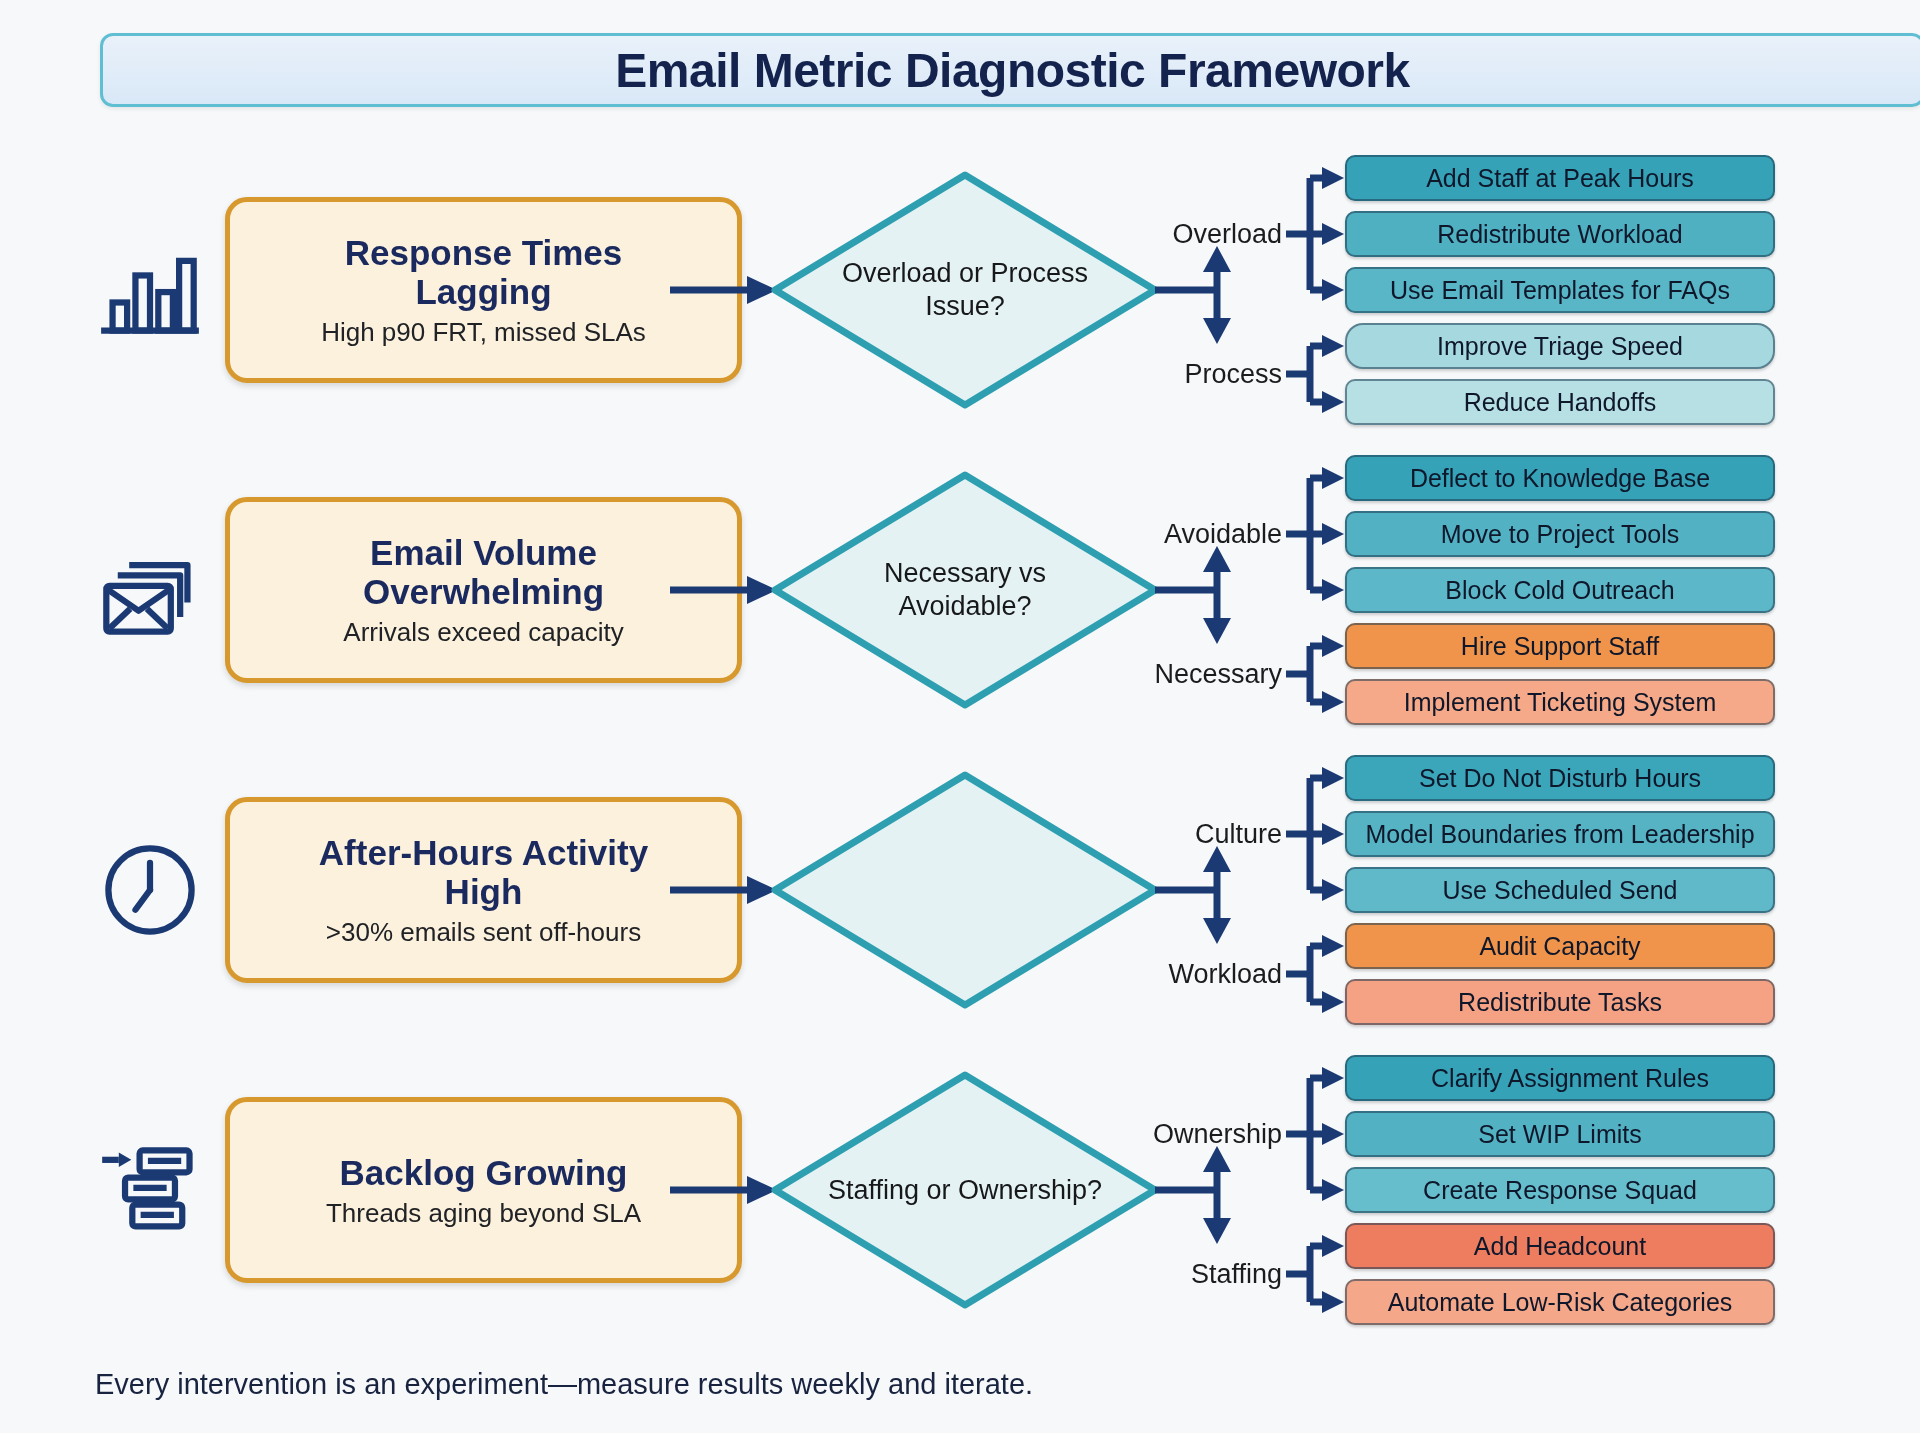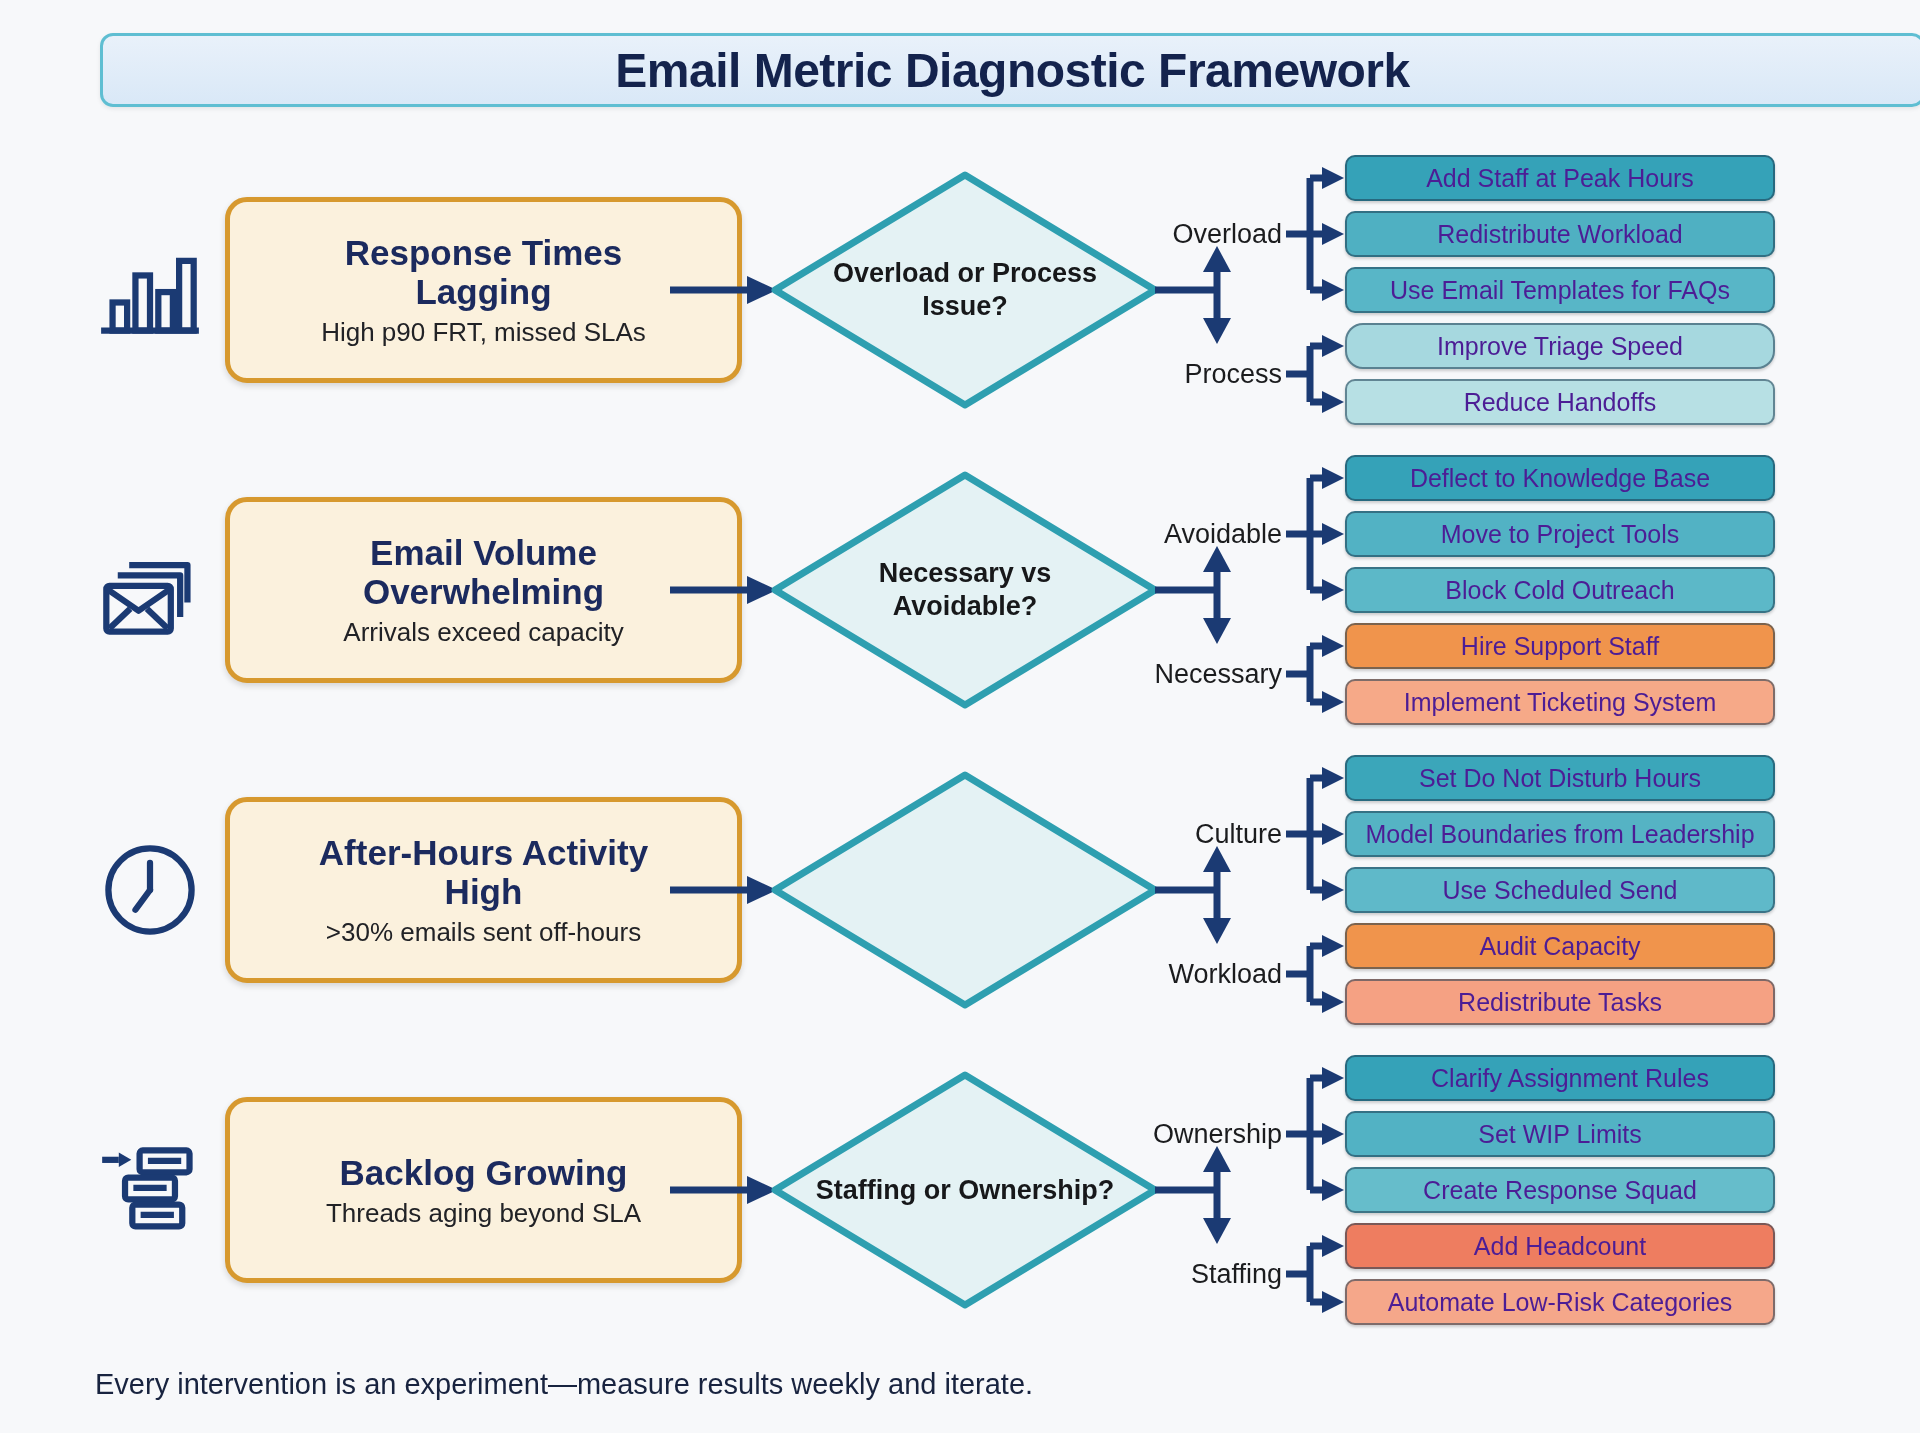--- a/index.html
+++ b/index.html
@@ -25,30 +25,30 @@
   .problem-title{font-size:35px;font-weight:700;color:#1b2a5e;text-align:center;line-height:1.12;max-width:330px;}
   .problem-subtitle{font-size:26px;color:#212226;text-align:center;line-height:1.1;}
 
   svg.connectors{position:absolute;left:0;top:0;width:1920px;height:300px;overflow:visible;}
   .nline{stroke:#1b3a73;stroke-width:7;fill:none;}
   .nhead{fill:#1b3a73;stroke:none;}
   .diamond{fill:#e4f2f4;stroke:#2e9fb0;stroke-width:7;stroke-linejoin:round;}
 
   .decision-text{position:absolute;left:815px;top:103px;width:300px;height:94px;
     display:flex;align-items:center;justify-content:center;text-align:center;
-    font-size:27px;font-weight:700;color:#17181a;line-height:1.22;}
+    font-size:27px;font-weight:400;color:#17181a;line-height:1.22;}
 
   .branch-label{position:absolute;width:250px;text-align:right;font-size:27px;color:#1b1c1e;line-height:34px;}
   .branch-label.top{left:1032px;top:77px;}
   .branch-label.bottom{left:1032px;top:217px;}
 
   .item{position:absolute;left:1345px;width:430px;height:46px;border-radius:10px;
     border:2px solid rgba(28,58,80,.55);
     display:flex;align-items:center;justify-content:center;
-    font-size:25px;color:#4c1d95;box-shadow:0 2px 3px rgba(0,0,0,.18);}
+    font-size:25px;color:#0f172a;box-shadow:0 2px 3px rgba(0,0,0,.18);}
   .i0{top:15px}.i1{top:71px}.i2{top:127px}.i3{top:183px}.i4{top:239px}
 
   .footer-note{position:absolute;left:95px;top:1368px;font-size:29px;color:#18233f;font-weight:500;}
 </style>
 </head>
 <body>
 
 <div id="canvas">
 
   <div class="banner">

